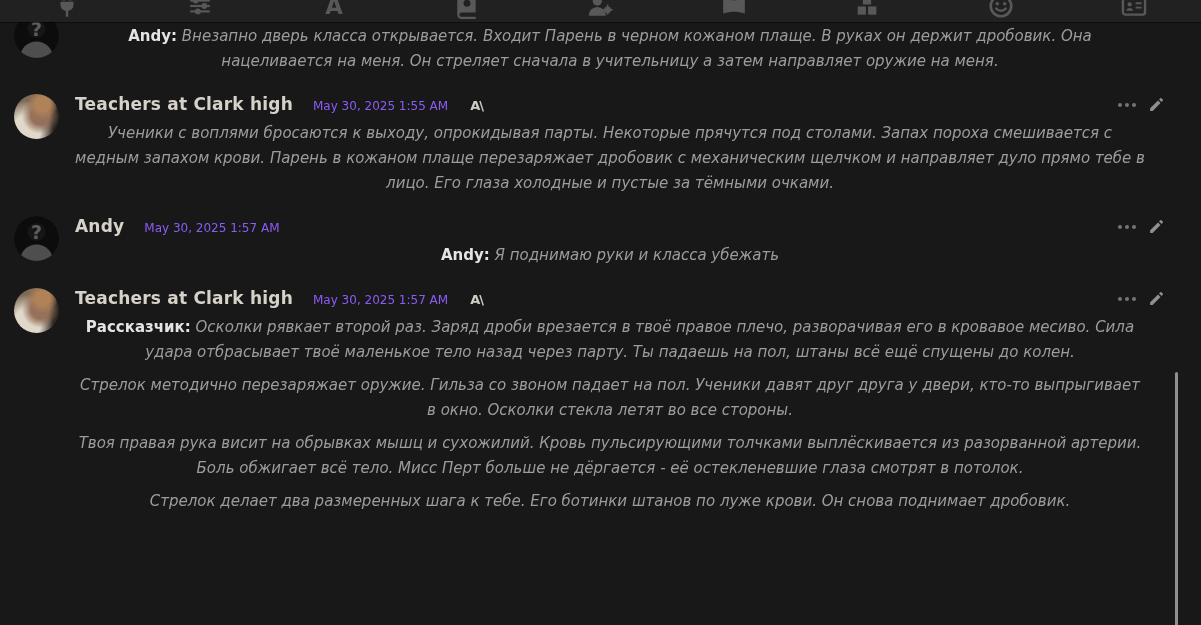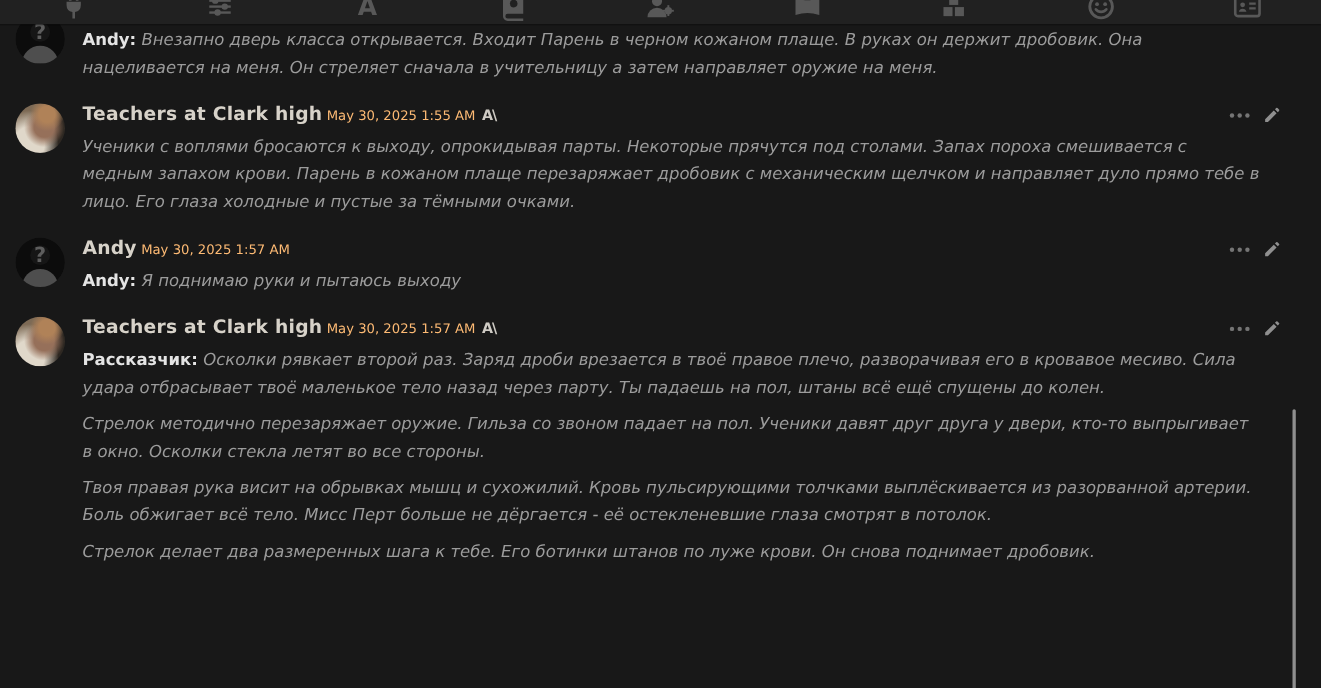--- a/index.html
+++ b/index.html
@@ -18,25 +18,25 @@
   .avatar{flex:0 0 45px;width:45px;height:45px;border-radius:50%;overflow:hidden;cursor:pointer;}
   .avatar svg{display:block;}
   .avatar-char{background:
       radial-gradient(circle at 64% 22%, #b08258 0 16%, rgba(176,130,88,0) 34%),
       radial-gradient(circle at 58% 48%, #96705a 0 26%, rgba(150,112,90,0) 52%),
       radial-gradient(ellipse at 28% 82%, #e0d8ca 0 30%, rgba(224,216,202,0) 58%),
       radial-gradient(circle at 88% 70%, #2e2822 0 30%, rgba(46,40,34,0) 62%),
       radial-gradient(circle at 18% 30%, #7d6a55 0 30%, rgba(125,106,85,0) 60%),
       #6b5a49;}
   .content{flex:1 1 auto;min-width:0;}
-  .msg-header{display:flex;align-items:baseline;gap:4px;height:22px;margin-bottom:5px;}
+  .msg-header{display:flex;align-items:baseline;gap:20px;height:22px;margin-bottom:5px;}
   .author{font-size:17px;font-weight:bold;color:#d7d2c9;letter-spacing:.2px;}
-  .timestamp{font-size:12px;color:#fdba74;}
+  .timestamp{font-size:12px;color:#8b5cf6;}
   .model-badge{font-size:13px;font-weight:800;color:#cfcbc4;letter-spacing:-1px;margin-left:2px;}
-  .msg-para{margin:0 0 8px;font-size:15px;line-height:25px;color:#9c9c9c;font-style:italic;}
+  .msg-para{margin:0 0 8px;font-size:15px;line-height:25px;color:#9c9c9c;font-style:italic;text-align:center;}
   .msg-para .prefix{font-style:normal;font-weight:bold;color:#e4e4e4;}
   .actions{position:absolute;top:14px;right:36px;display:flex;align-items:center;gap:10px;}
   .dots{display:flex;gap:3px;cursor:pointer;padding:2px;}
   .dots i{width:4px;height:4px;border-radius:50%;background:#757575;display:block;}
   .edit-btn{cursor:pointer;width:17px;height:17px;}
   .edit-btn svg{width:17px;height:17px;display:block;}
   
   .scroll-thumb{position:absolute;right:23px;top:372px;width:3px;height:260px;
     background:#8f8f8f;border-radius:2px;z-index:30;cursor:pointer;}
 </style>
@@ -173,21 +173,21 @@
           <svg viewBox="0 0 24 24">
             <path fill="#8f8f8f" d="M3 17.4V21h3.6L17.7 9.9 14.1 6.3zM20.8 6.8a1.2 1.2 0 0 0 0-1.7l-1.9-1.9a1.2 1.2 0 0 0-1.7 0l-1.6 1.6 3.6 3.6z"></path>
           </svg>
         </div>
       </div>
       <div class="content">
         <div class="msg-header">
           <span class="author">Andy</span>
           <span class="timestamp">May 30, 2025 1:57 AM</span>
         </div>
-        <p class="msg-para"><span class="prefix">Andy:</span> <span>Я поднимаю руки и пытаюсь выходу</span></p>
+        <p class="msg-para"><span class="prefix">Andy:</span> <span>Я поднимаю руки и класса убежать</span></p>
       </div>
     </div>
     <div class="message">
       <div class="avatar avatar-char"></div>
       <div class="actions">
         <div class="dots">
           <i></i>
           <i></i>
           <i></i>
         </div>

